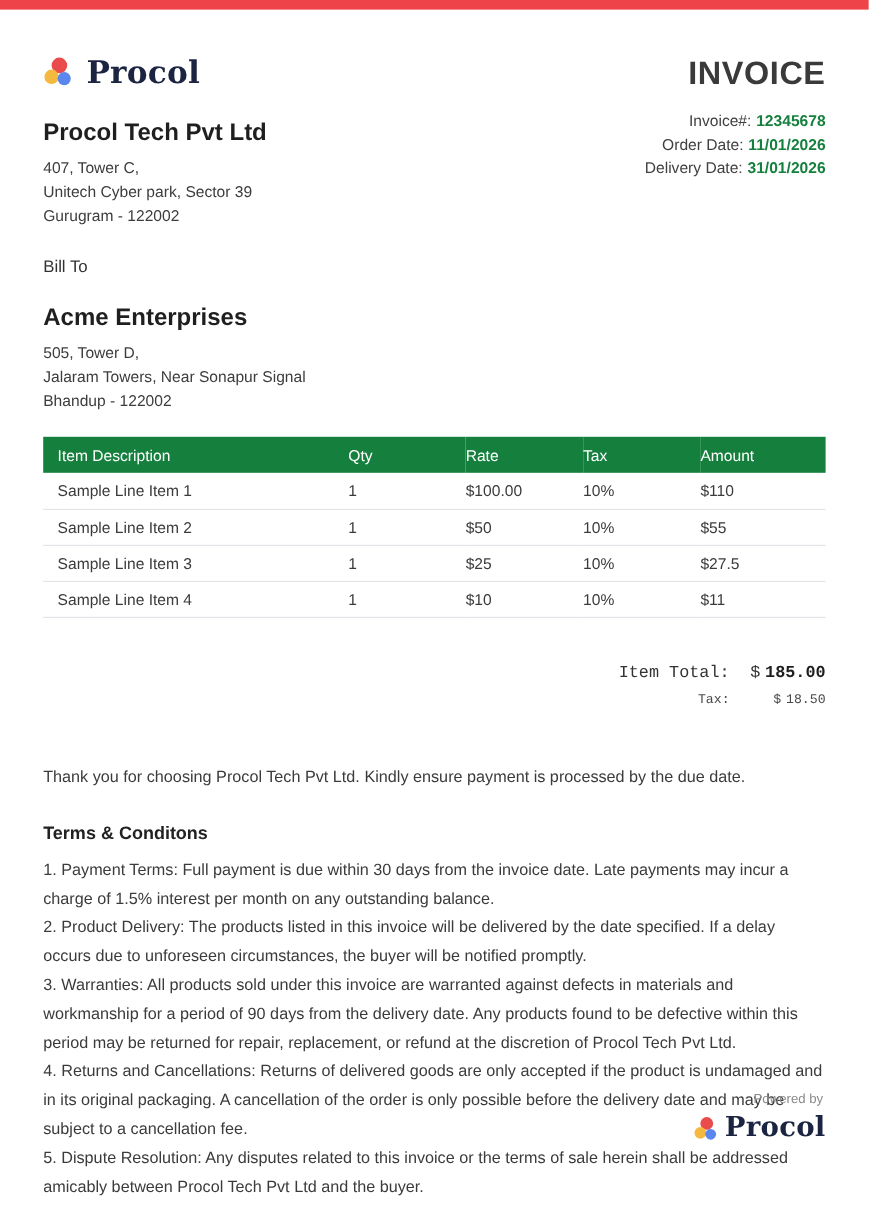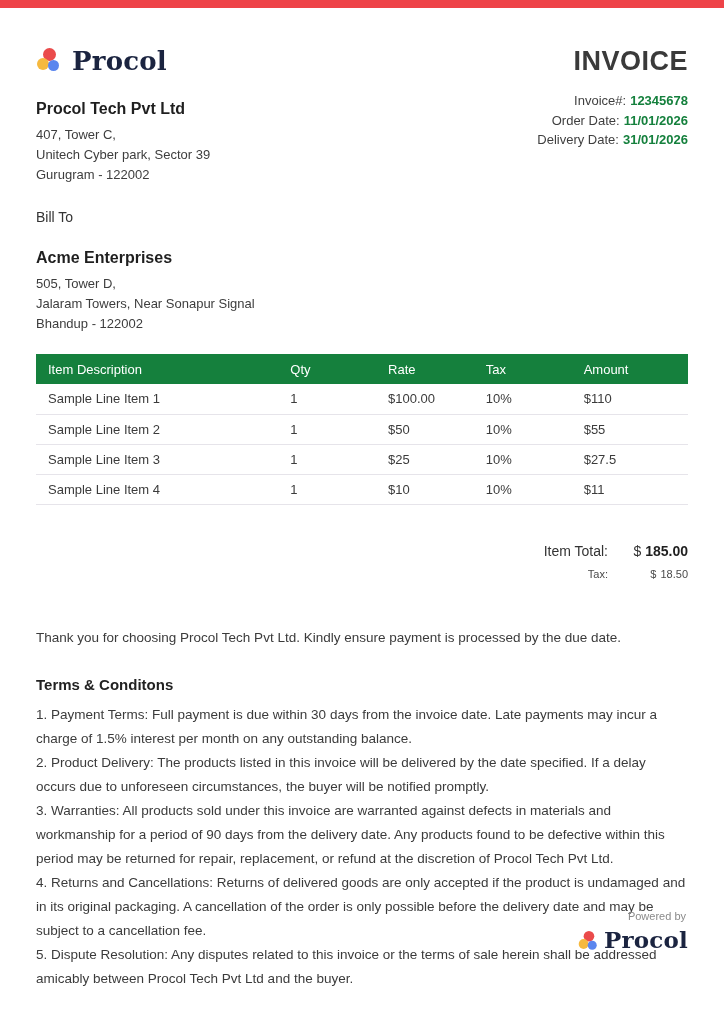--- a/index.html
+++ b/index.html
@@ -23,21 +23,21 @@
   .logo-icon .c-yellow { width: 12px; height: 12px; left: 1px;  top: 10px; background: #f6b93f; z-index: 2; }
   .logo-icon .c-blue   { width: 11px; height: 11px; left: 12px; top: 12px; background: #5b86ee; z-index: 3; }
   .wordmark { font-family: "DejaVu Serif", serif; font-weight: 700; font-size: 26px; color: #1b2440; letter-spacing: 0.2px; }
 
   .header-right { text-align: right; }
   .invoice-title { font-size: 27px; font-weight: 700; color: #3a3a3a; letter-spacing: 0.5px; margin-bottom: 14px; }
   .meta-row { font-size: 13px; line-height: 19.5px; color: #3f3f3f; }
   .meta-row b { color: #15803d; margin-left: 4px; }
 
   .seller { margin-top: 24px; }
-  .party-name { font-size: 16px; font-weight: 700; color: #1f1f1f; margin-top: 24px; }
+  .party-name { font-size: 20px; font-weight: 700; color: #1f1f1f; margin-top: 24px; }
   .addr { margin-top: 7px; font-size: 13px; line-height: 20px; color: #3d3d3d; }
 
   .bill-to { margin-top: 24px; }
   .bill-to-label { font-size: 14px; color: #333; margin-bottom: 8px; }
 
   
   table.items { width: 100%; border-collapse: collapse; margin-top: 20px; }
   table.items th {
     background: #15803d; color: #ffffff; font-size: 13px; font-weight: 400;
     text-align: left; height: 30px; padding: 0;
@@ -47,21 +47,21 @@
     border-bottom: 1px solid #e6e4ea;
   }
   .col-desc { width: 39%; padding-left: 12px !important; }
   .col-qty { width: 15%; }
   .col-rate { width: 15%; }
   .col-tax { width: 15%; }
   .col-amt { width: 16%; }
 
   
   .totals { margin-top: 38px; display: flex; flex-direction: column; align-items: flex-end; }
-  .t-row { display: flex; align-items: center; justify-content: center; }
+  .t-row { display: flex; align-items: center; justify-content: center; font-family: Liberation Mono, monospace; }
   .t-row .lbl { text-align: right; }
   .t-row .val { width: 80px; text-align: right; }
   .row-item-total { font-size: 14px; color: #333; }
   .row-item-total .val b { color: #1f1f1f; }
   .row-tax { font-size: 11px; color: #4a4a4a; margin-top: 9px; }
   .row-total {
     margin-top: 12px; background: #e9e9eb; height: 26px; width: 188px;
     font-size: 15px; color: #333; padding-right: 4px;
   }
   .row-total .val b { color: #1a1a1a; }

